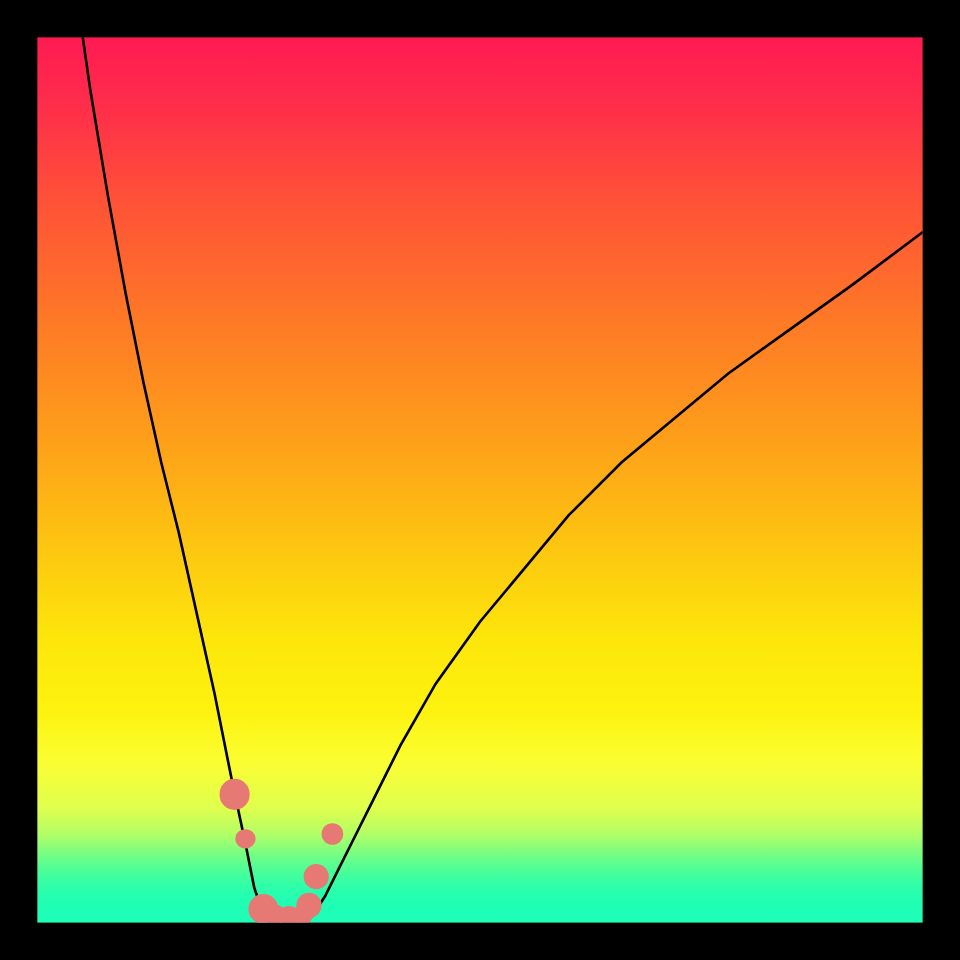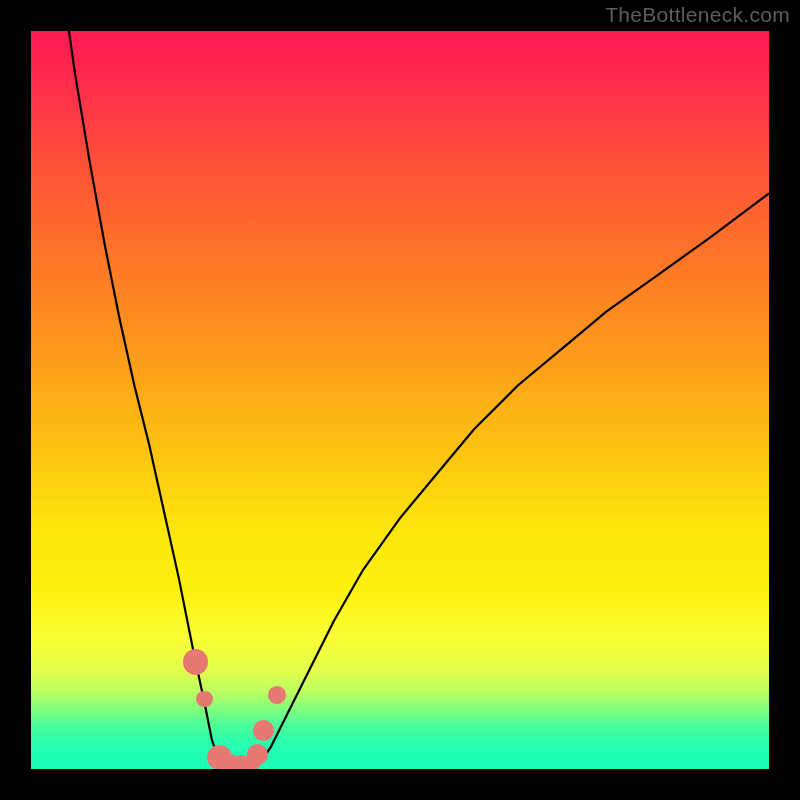--- a/index.html
+++ b/index.html
@@ -75,21 +75,20 @@
     position: absolute;
     background: #e77974;
     border-radius: 50%;
     z-index: 20;
   }
 </style>
 </head>
 <body>
 
 <div class="frame">
-  <div class="watermark">TheBottleneck.com</div>
   <div class="plot">
     <div class="gradient-bg"></div>
     <svg class="curves" viewBox="0 0 738 738" preserveAspectRatio="none">
       <path id="path-left" fill="none" stroke="#000" stroke-width="2.2" d="M36.90 -7.38 L44.28 44.28 L59.04 132.84 L73.80 214.02 L88.56 287.82 L103.32 354.24 L118.08 413.28 L132.84 479.70 L147.60 546.12 L162.36 619.92 L173.43 671.58 L180.81 708.48 L188.19 730.62 L193.36 738.00"></path>
       <path id="path-floor" fill="none" stroke="#000" stroke-width="2.2" d="M193.36 738.00 L224.35 738.00"></path>
       <path id="path-right" fill="none" stroke="#000" stroke-width="2.2" d="M224.35 738.00 L230.26 730.62 L239.85 715.86 L250.92 693.72 L265.68 664.20 L280.44 634.68 L302.58 590.40 L332.10 538.74 L369.00 487.08 L405.90 442.80 L442.80 398.52 L487.08 354.24 L531.36 317.34 L575.64 280.44 L627.30 243.54 L678.96 206.64 L738.00 162.36"></path>
     </svg>
     <div id="marker-layer">
         <div class="marker" style="width: 25.09px; height: 25.09px; left: 152.03px; top: 618.44px;"></div>
         <div class="marker" style="width: 16.24px; height: 16.24px; left: 165.31px; top: 659.77px;"></div>

